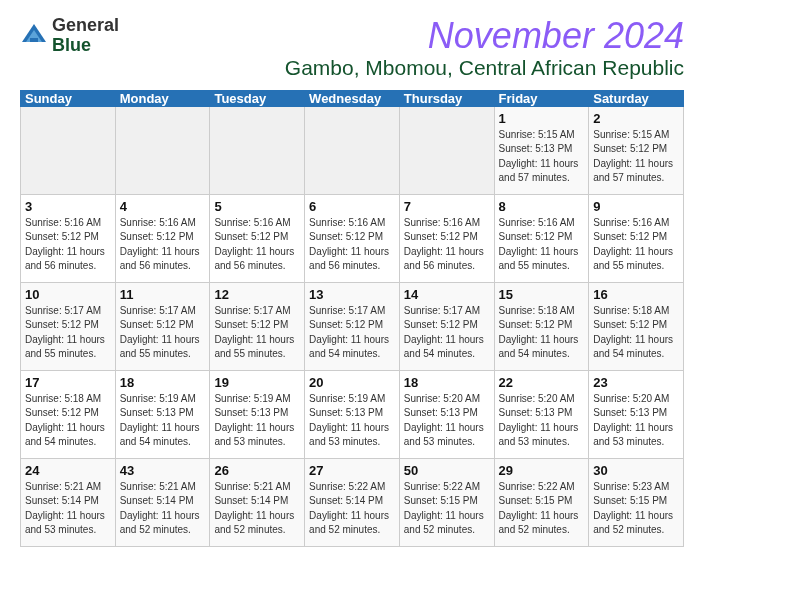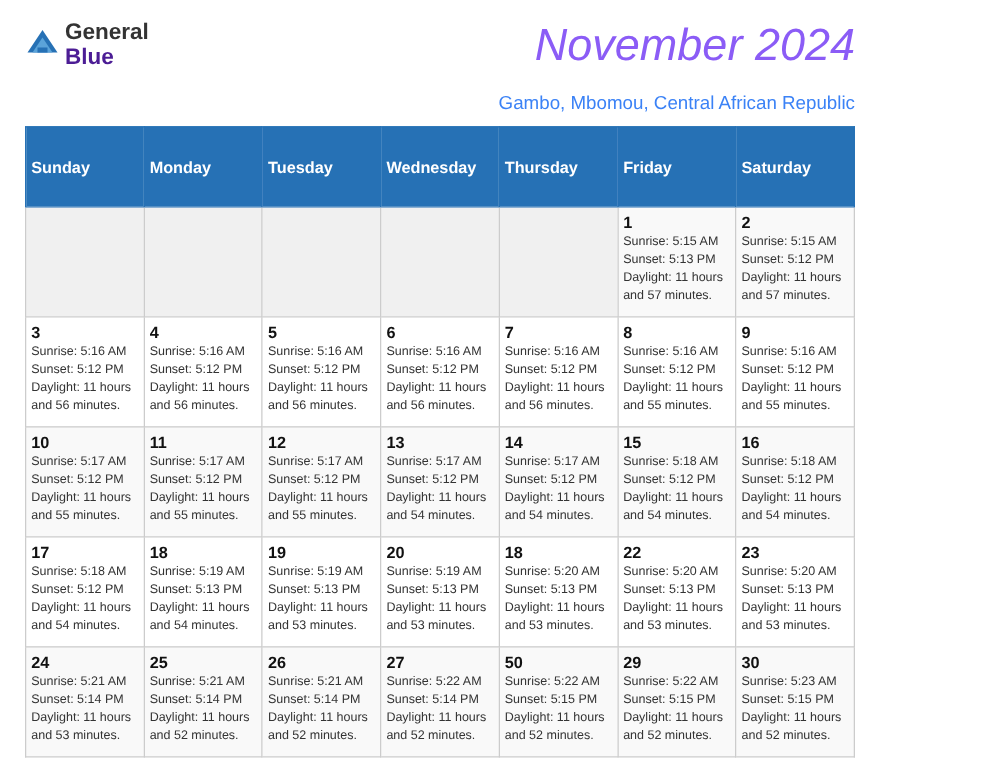--- a/index.html
+++ b/index.html
@@ -23,52 +23,52 @@
       display: flex;
       align-items: center;
       gap: 4px;
     }
     .logo-text {
       font-size: 18px;
       font-weight: bold;
       line-height: 1.1;
     }
     .logo-general { color: #333; }
-    .logo-blue { color: #4c1d95; }
+    .logo-blue { color: #14532d; }
     .logo-icon {
       width: 28px;
       height: 28px;
     }
     .title-block {
       text-align: right;
     }
     .month-title {
       font-size: 36px;
       font-weight: normal;
       color: #8b5cf6;
       line-height: 1.1;
       font-style: italic;
     }
     .subtitle {
-      font-size: 15px;
-      color: #3b82f6;
-      margin-top: 18px;
+      font-size: 21px;
+      color: #14532d;
+      margin-top: 0;
     }
     .calendar-table {
       width: 100%;
       border-collapse: collapse;
       margin-top: 10px;
       table-layout: fixed;
     }
     .calendar-table thead th {
       background: #2671b5;
       color: #fff;
       font-size: 13px;
       font-weight: bold;
-      padding: 24px 4px;
+      padding: 0 4px;
       text-align: left;
       border: 1px solid #2671b5;
     }
     .calendar-table tbody td {
       border: 1px solid #ccc;
       vertical-align: top;
       padding: 4px 4px 4px 4px;
       font-size: 10.5px;
       color: #222;
       height: 88px;
@@ -308,21 +308,21 @@
         </tr>
         <tr>
           <td>
             <span class="day-number">24</span>
             <div class="day-info" style="white-space: pre-line;">Sunrise: 5:21 AM
 Sunset: 5:14 PM
 Daylight: 11 hours
 and 53 minutes.</div>
           </td>
           <td>
-            <span class="day-number">25</span>
+            <span class="day-number">43</span>
             <div class="day-info" style="white-space: pre-line;">Sunrise: 5:21 AM
 Sunset: 5:14 PM
 Daylight: 11 hours
 and 52 minutes.</div>
           </td>
           <td>
             <span class="day-number">26</span>
             <div class="day-info" style="white-space: pre-line;">Sunrise: 5:21 AM
 Sunset: 5:14 PM
 Daylight: 11 hours

